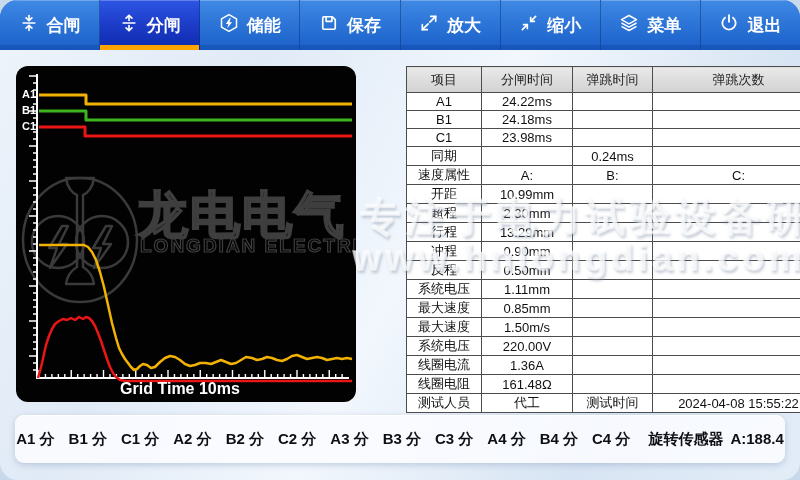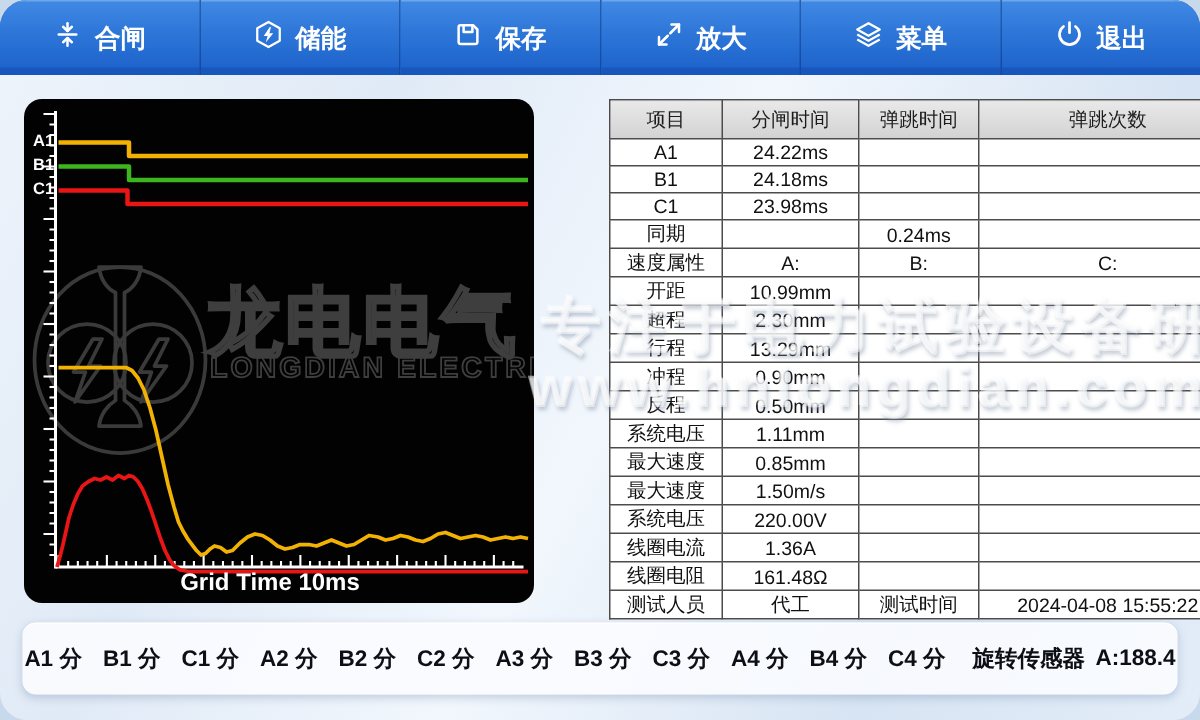--- a/index.html
+++ b/index.html
@@ -76,20 +76,31 @@
       <span>
         <svg viewBox="0 0 24 24" fill="none" stroke="#fff" stroke-width="2" stroke-linecap="round" stroke-linejoin="round">
           <path d="M12 3v6"></path>
             <path d="M8.5 5.8 12 9.2 15.5 5.8"></path>
           <path d="M5 12h14"></path>
           <path d="M12 21v-6"></path>
             <path d="M8.5 18.2 12 14.8 15.5 18.2"></path>
         </svg></span>
       <span>合闸</span>
     </div>
+    <div class="tab active">
+      <span>
+        <svg viewBox="0 0 24 24" fill="none" stroke="#fff" stroke-width="2" stroke-linecap="round" stroke-linejoin="round">
+          <path d="M12 9V3"></path>
+            <path d="M8.5 6.2 12 2.8 15.5 6.2"></path>
+          <path d="M5 12h14"></path>
+          <path d="M12 15v6"></path>
+            <path d="M8.5 17.8 12 21.2 15.5 17.8"></path>
+        </svg></span>
+      <span>分闸</span>
+    </div>
     <div class="tab">
       <span>
         <svg viewBox="0 0 24 24" fill="none" stroke="#fff" stroke-width="1.8" stroke-linejoin="round">
           <path d="M12 2 21 7v10l-9 5-9-5V7z"></path>
           <path d="M13 6 8.2 13.2h3.1L9.8 18.4 15.8 11h-3.1L14 6z" fill="#fff" stroke="none"></path>
         </svg></span>
       <span>储能</span>
     </div>
     <div class="tab">
       <span>
@@ -101,20 +112,30 @@
     </div>
     <div class="tab">
       <span>
         <svg viewBox="0 0 24 24" fill="none" stroke="#fff" stroke-width="2" stroke-linecap="round" stroke-linejoin="round">
           <path d="M14 4h6v6"></path>
             <path d="M20 4l-7 7"></path>
           <path d="M10 20H4v-6"></path>
             <path d="M4 20l7-7"></path>
         </svg></span>
       <span>放大</span>
+    </div>
+    <div class="tab">
+      <span>
+        <svg viewBox="0 0 24 24" fill="none" stroke="#fff" stroke-width="2" stroke-linecap="round" stroke-linejoin="round">
+          <path d="M20 4l-6 6"></path>
+            <path d="M14 5.5V10h4.5"></path>
+          <path d="M4 20l6-6"></path>
+            <path d="M10 18.5V14H5.5"></path>
+        </svg></span>
+      <span>缩小</span>
     </div>
     <div class="tab">
       <span>
         <svg viewBox="0 0 24 24" fill="none" stroke="#fff" stroke-width="1.8" stroke-linejoin="round">
           <path d="M12 3 21 8l-9 5-9-5z"></path>
           <path d="M3 12l9 5 9-5"></path>
           <path d="M3 16l9 5 9-5"></path>
         </svg></span>
       <span>菜单</span>
     </div>

